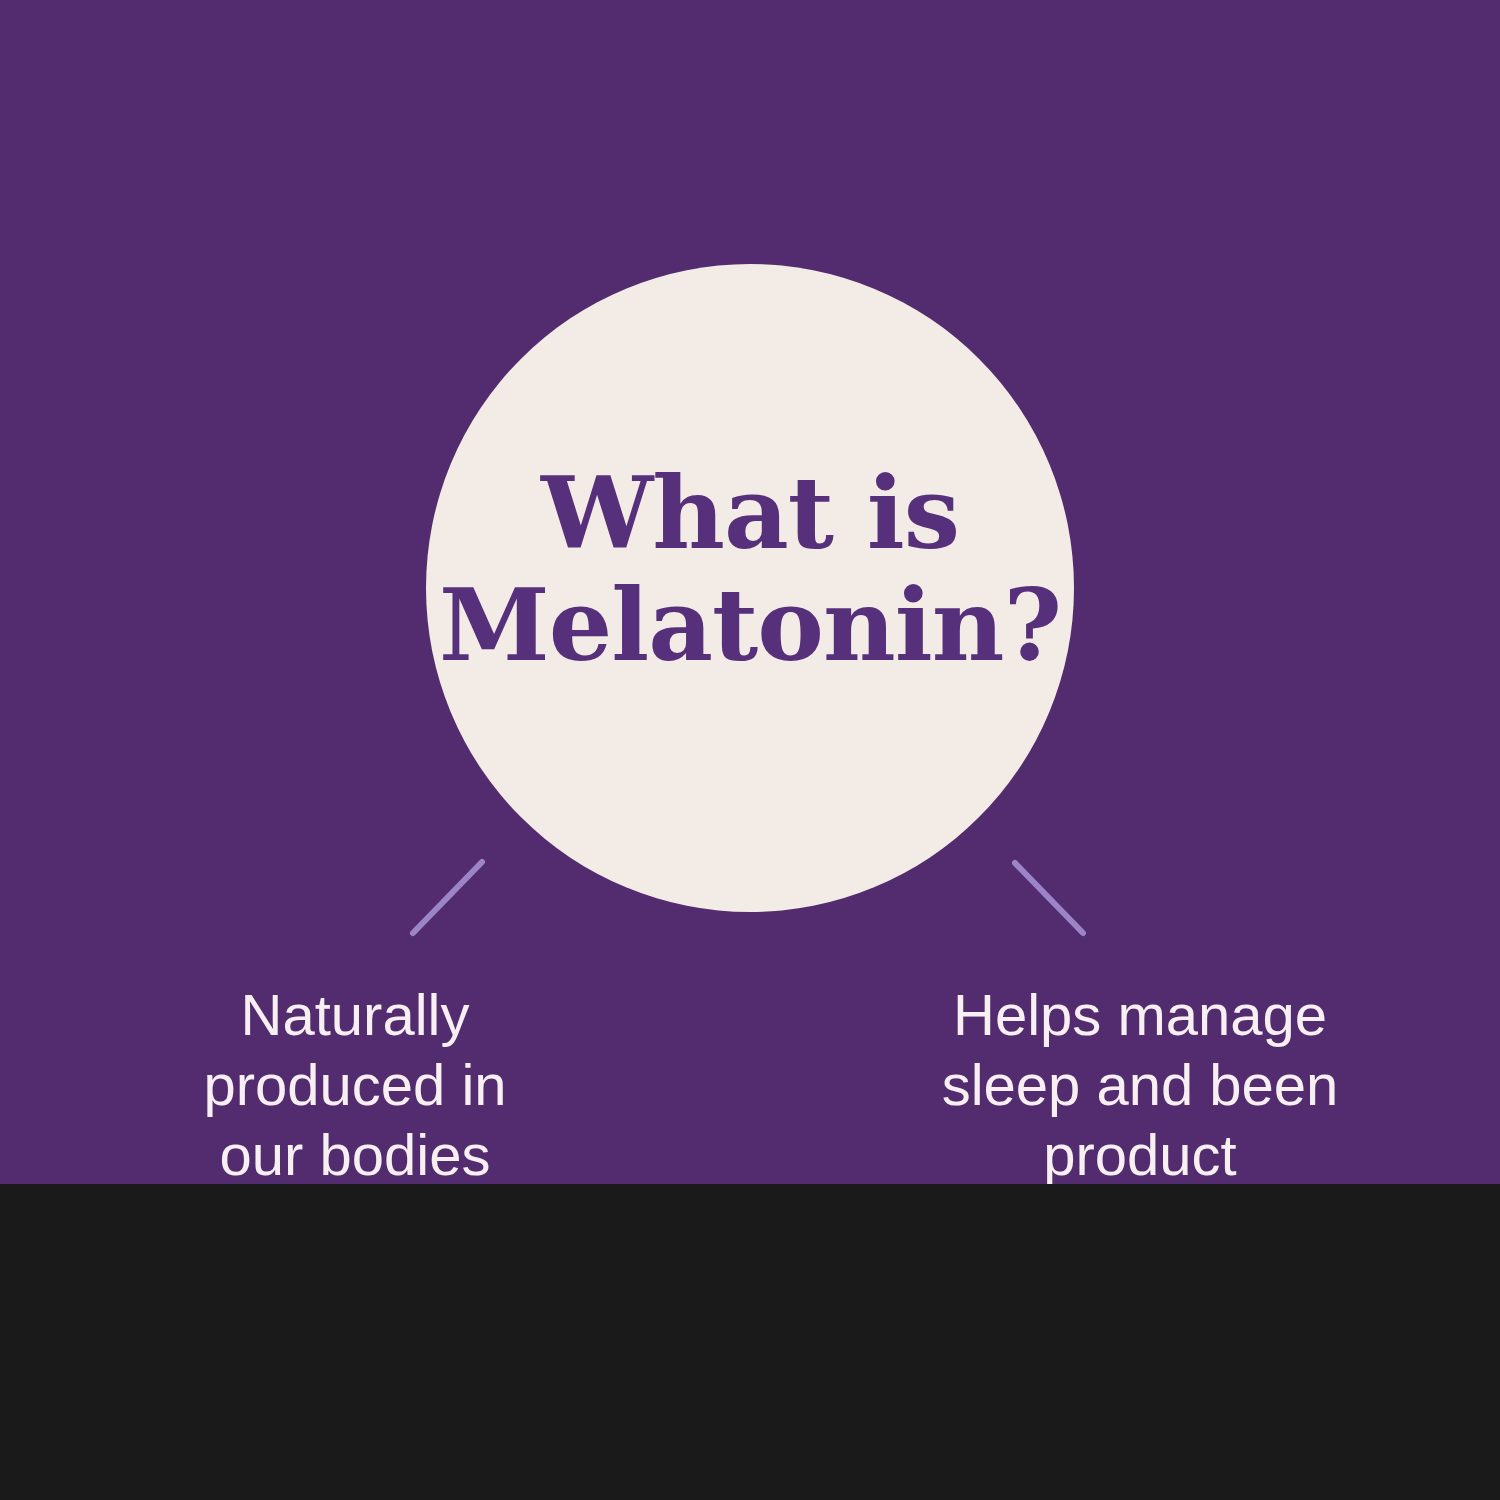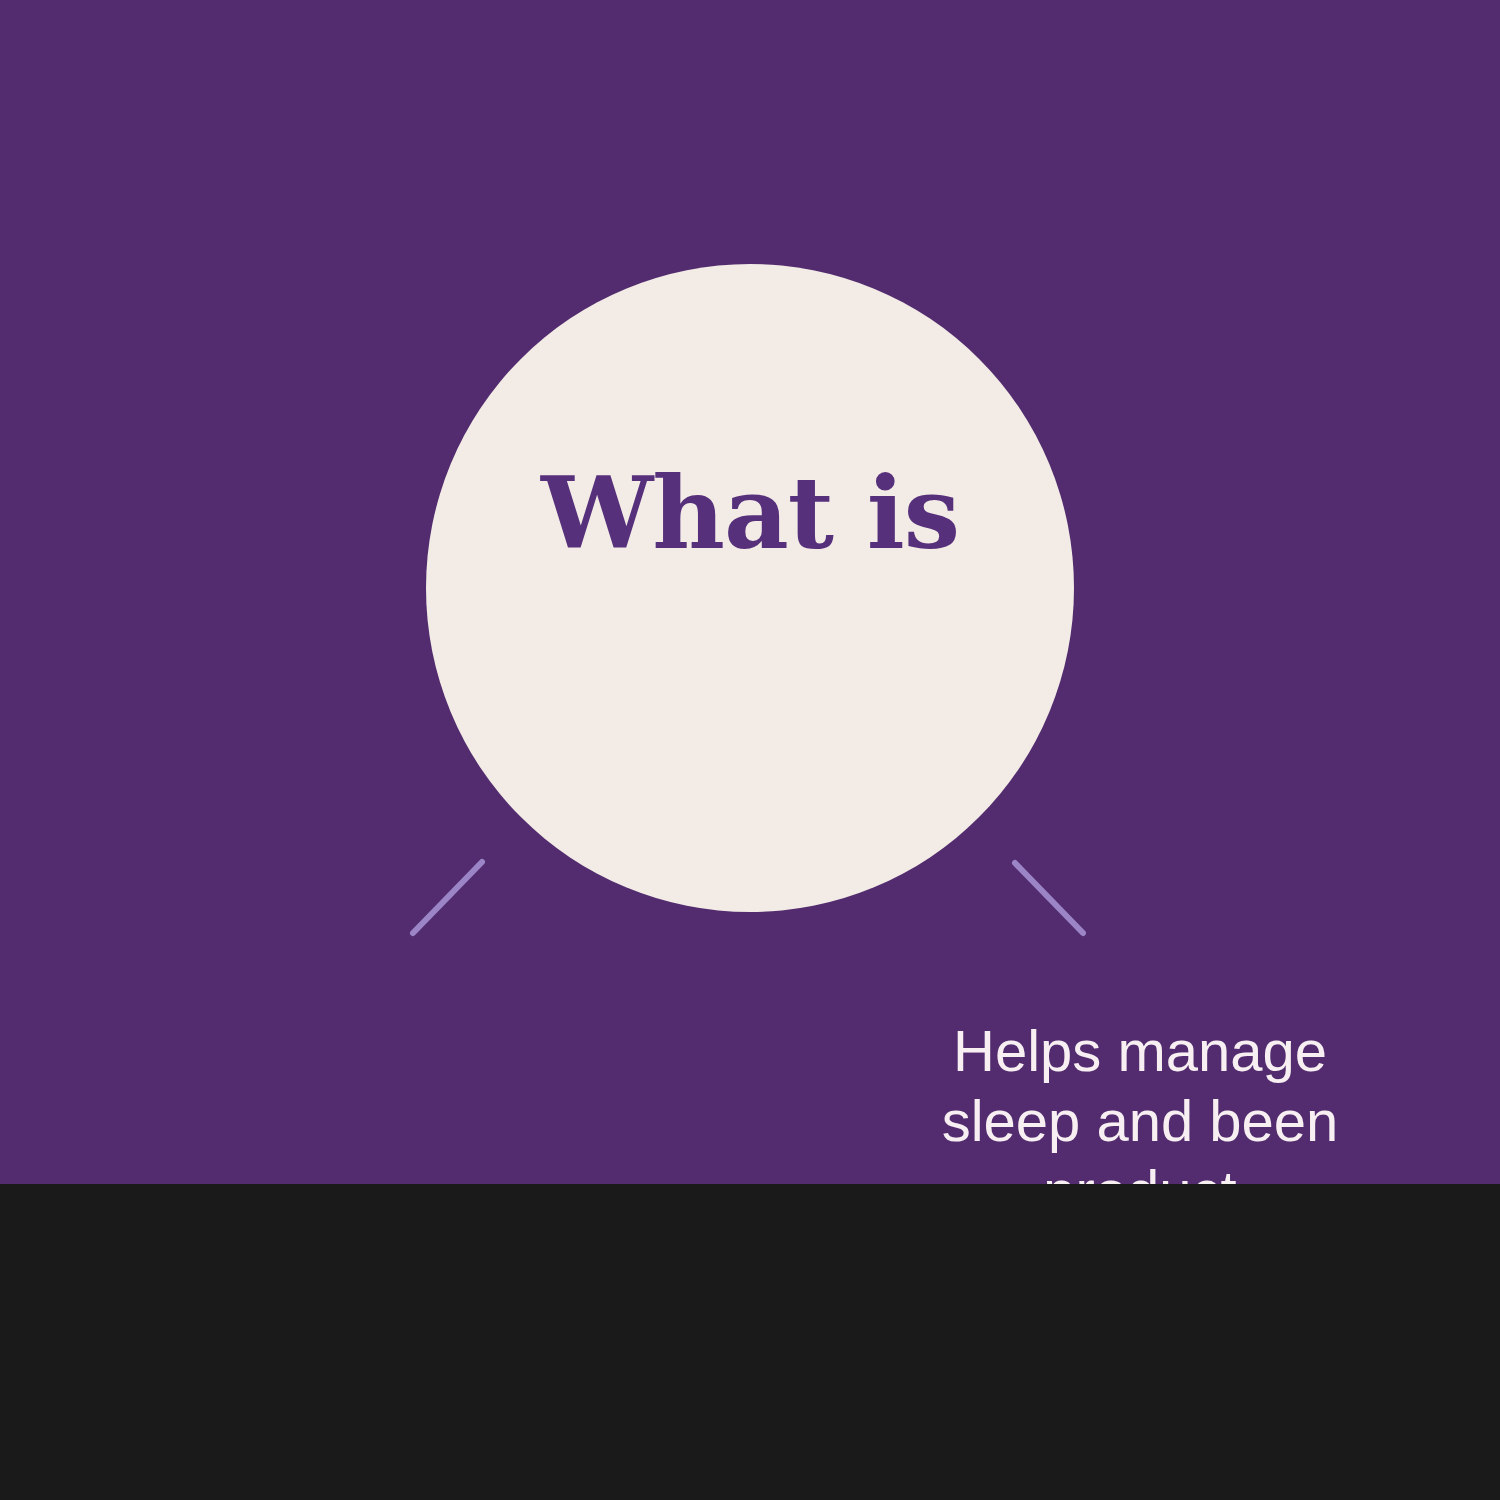--- a/index.html
+++ b/index.html
@@ -54,21 +54,21 @@
     text-align: center;
     font-family: "Liberation Sans", sans-serif;
     font-size: 58px;
     line-height: 70px;
     font-weight: normal;
     color: var(--body, #F7EFF2);
     white-space: nowrap;
     transform: translateX(-50%);
   }
   .callout-left { left: 355px; }
-  .callout-right { left: 1140px; margin-top: 36px; }
+  .callout-right { left: 1140px; }
   .disclaimer {
     position: absolute;
     left: 22px;
     top: 1439px;
     width: 1455px;
     height: 44px;
     box-sizing: border-box;
     border: 3px solid var(--cream-line, #EFE7E1);
     display: flex;
     align-items: center;
@@ -92,23 +92,29 @@
 <div class="canvas">
 
   <svg class="connectors" viewBox="0 0 1500 1500" xmlns="http://www.w3.org/2000/svg">
     <line x1="482" y1="862" x2="413" y2="933"></line>
     <line x1="1015" y1="863" x2="1083" y2="933"></line>
   </svg>
 
   <div class="circle">
     <div class="title">
       <div>What is</div>
+      <div>Melatonin?</div>
     </div>
   </div>
 
+  <div class="callout callout-left">
+    <div>Naturally</div>
+    <div>produced in</div>
+    <div>our bodies</div>
+  </div>
 
   <div class="callout callout-right">
     <div>Helps manage</div>
     <div>sleep and been</div>
     <div>product</div>
   </div>
 
   <div class="disclaimer">
     <span class="dagger">†</span>
   </div>

